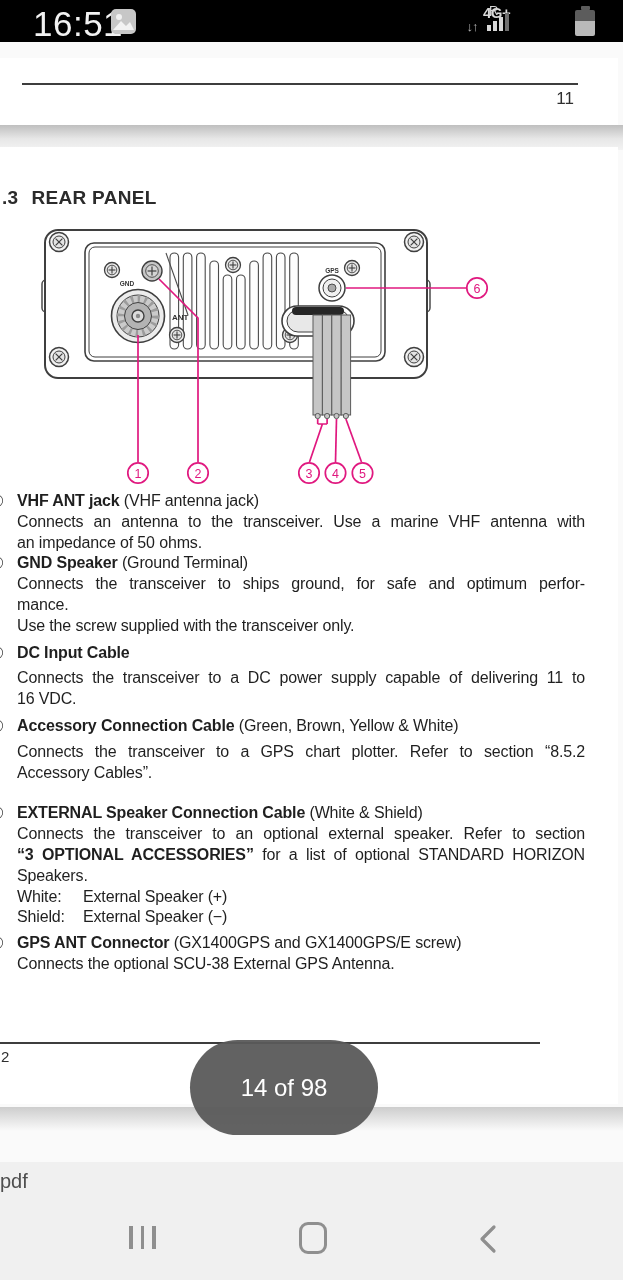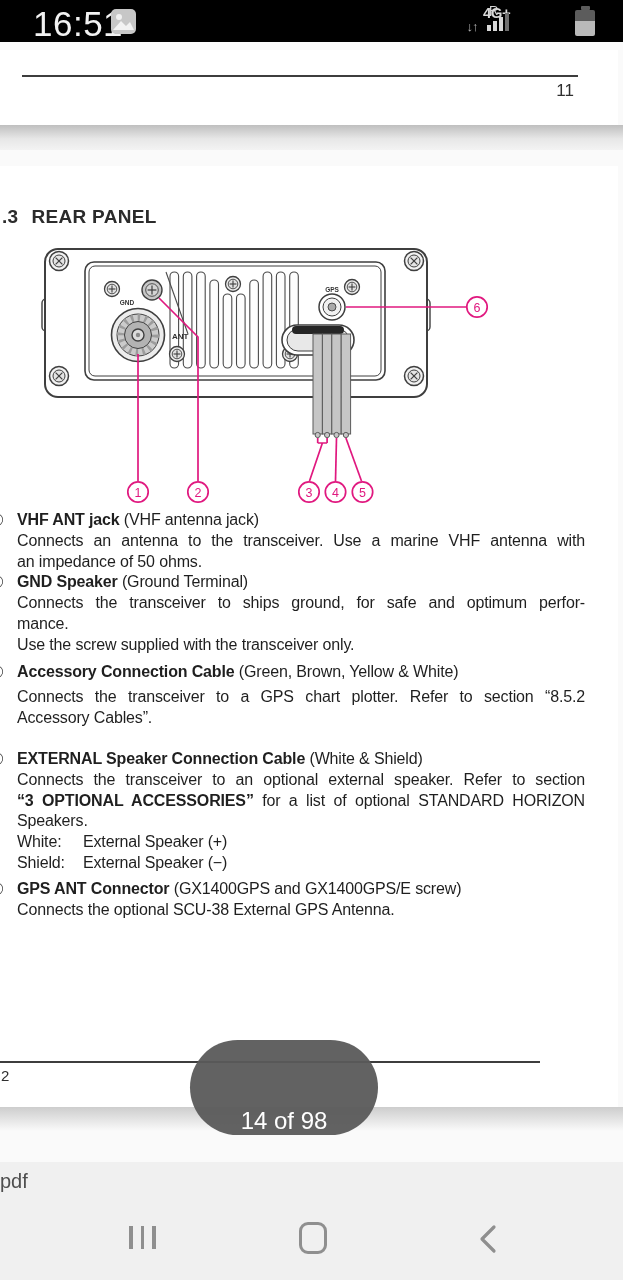--- a/index.html
+++ b/index.html
@@ -25,26 +25,26 @@
   .sb-bars i:nth-child(4){ left:18px; height:18px; background:#6f6f6f; }
   .sb-pct { position:absolute; left:514px; top:5px; font-size:25px; color:#e9e9e9;margin-top:38px; }
   .sb-batt { position:absolute; left:575px; top:6px; width:20px; height:30px; }
   .sb-batt .cap { position:absolute; top:0; left:5.5px; width:9px; height:4px; background:#5c5c5c; border-radius:1px; }
   .sb-batt .bod { position:absolute; top:4px; left:0; width:20px; height:26px; border-radius:2px;
                   background:linear-gradient(#5c5c5c 0 42%, #b9b9b9 42% 100%); }
 
   
   .viewer { position:absolute; top:42px; left:0; width:623px; height:1120px; background:#fafafa; }
   .page { background:#fff; position:absolute; left:0; }
-  .prev-page { top:8px; width:618px; height:83px; }
+  .prev-page { top:16px; width:618px; height:83px; }
   .prev-rule { position:absolute; left:22px; top:25px; width:556px; height:2px; background:#3d3d3d; }
   .prev-num  { position:absolute; right:44px; top:31px; font-size:17px; color:#2f2f2f; }
   .page-gap  { position:absolute; top:83px; left:0; width:623px; height:25px;
                background:linear-gradient(#bfbfbf, #e7e7e7 55%, #f3f3f3); }
-  .main-page { top:124px; width:618px; height:957px; }
+  .main-page { top:105px; width:618px; height:957px; }
   .below-shadow { position:absolute; top:1065px; left:0; width:623px; height:24px;
                   background:linear-gradient(#cdcdcd,#fafafa); }
 
   .doc-heading { position:absolute; top:40px; left:2px; font-size:19px; font-weight:bold;
                  color:#2b2b2b; letter-spacing:.3px; }
   .doc-heading .gap { display:inline-block; width:13px; }
 
   .diagram { position:absolute; left:30px; top:76px; }
   .dlabel   { font-family:"Liberation Sans",sans-serif; font-weight:bold; fill:#333; }
   .callout-num { font-family:"Liberation Sans",sans-serif; }
@@ -60,21 +60,21 @@
   .jline.last { text-align:justify; text-align-last:left; } .mt4{margin-top:20px;} .mt5{margin-top:5px;} .mt6{margin-top:6px;}
   .wire-row { display:flex; }
   .wire-row .wl { width:66px; }
 
   .footer-rule { position:absolute; top:895px; left:0; width:540px; height:2px; background:#3d3d3d; }
   .footer-num  { position:absolute; top:901px; left:1px; font-size:15px; color:#2f2f2f; }
 
   
   .page-pill { position:absolute; left:190px; top:1040px; width:188px; height:95px;
                border-radius:48px; background:rgba(90,90,90,.95);
-               display:flex; align-items:flex-end; justify-content:center;
+               display:flex; align-items:center; justify-content:center;
                color:#fff; font-size:24px; z-index:5; }
 
   
   .bottom-bar { position:absolute; top:1162px; left:0; width:623px; height:118px; background:#f0f0f0; }
   .app-label  { position:absolute; top:8px; left:0; width:100%; 
                 font-size:20px; color:#4e4e4e; }
   .nav-recents { position:absolute; left:129px; top:64px; display:flex; gap:8px; }
   .nav-recents i { width:3.5px; height:23px; background:#8f8f8f; }
   .nav-home { position:absolute; left:299px; top:60px; width:28px; height:32px;
               border:3.5px solid #8f8f8f; border-radius:9px; }
@@ -251,20 +251,26 @@
         </div>
 
         <div class="sec">
           <span class="marker">②</span>
           <div class="sec-head"><b>GND Speaker</b><span> (Ground Terminal)</span></div>
           <div class="jline">Connects the transceiver to ships ground, for safe and optimum perfor-</div>
           <div class="jline last">mance.</div>
           <div class="jline last">Use the screw supplied with the transceiver only.</div>
         </div>
 
+        <div class="sec mt6">
+          <span class="marker">③</span>
+          <div class="sec-head"><b>DC Input Cable</b></div>
+          <div class="jline mt5">Connects the transceiver to a DC power supply capable of delivering 11 to</div>
+          <div class="jline last">16 VDC.</div>
+        </div>
 
         <div class="sec mt6">
           <span class="marker">④</span>
           <div class="sec-head"><b>Accessory Connection Cable</b><span> (Green, Brown, Yellow &amp; White)</span></div>
           <div class="jline mt5">Connects the transceiver to a GPS chart plotter. Refer to section “8.5.2</div>
           <div class="jline last">Accessory Cables”.</div>
         </div>
 
         <div class="sec mt4">
           <span class="marker">⑤</span>

